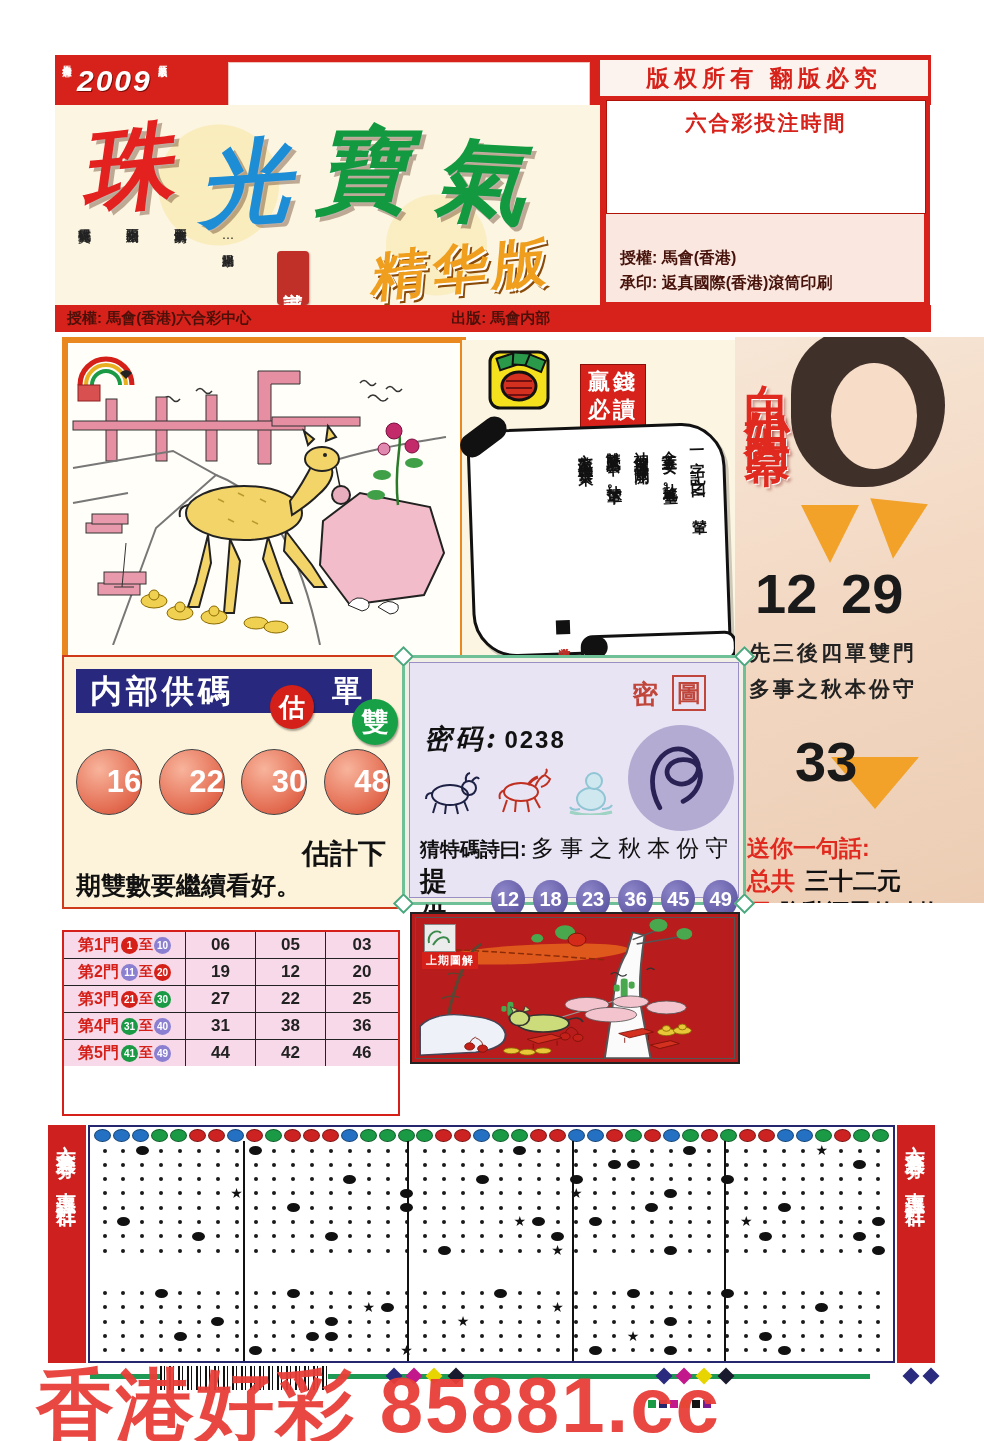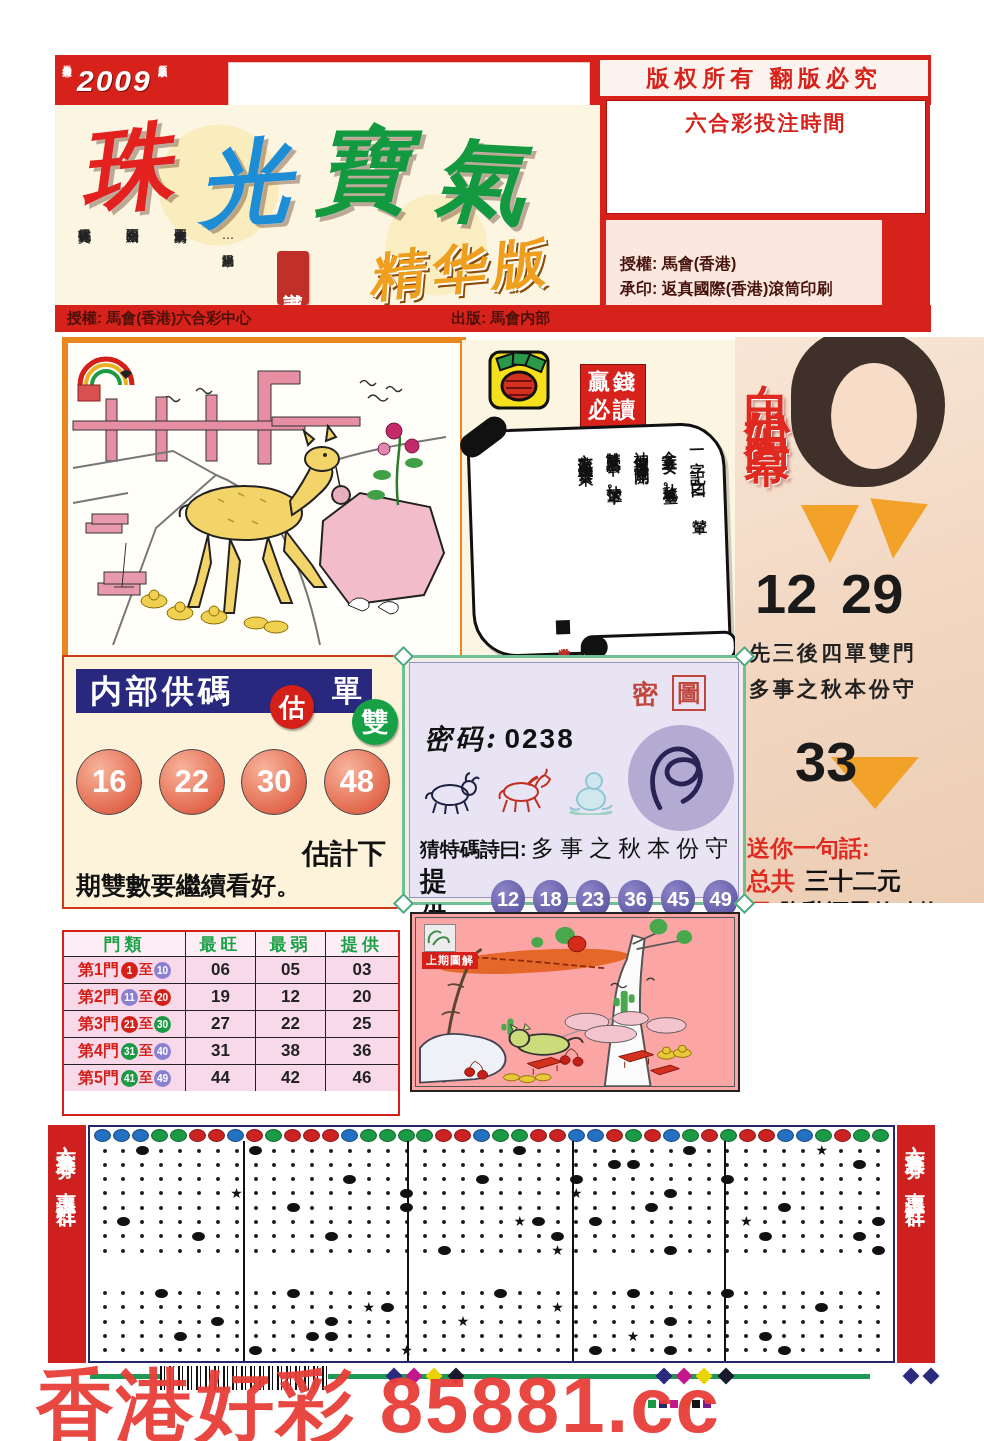--- a/index.html
+++ b/index.html
@@ -12,21 +12,21 @@
   #logo{left:60px;top:58px;height:46px;display:flex;align-items:center;gap:4px;}
   .logo-side{writing-mode:vertical-rl;text-orientation:upright;font-size:9px;font-weight:bold;color:#fff;letter-spacing:1px;height:46px;}
   #logo-year{font-size:30px;font-weight:bold;font-style:italic;color:#fff;letter-spacing:2px;
              text-shadow:1px 1px 0 #7a0b06;}
   #blank-box{left:228px;top:62px;width:360px;height:42px;background:#fff;border:1px solid #f0c5bd;}
   #copyright{left:600px;top:60px;width:328px;height:36px;background:#fdf3ee;color:#d6221a;
              font-size:23px;font-weight:bold;letter-spacing:5px;text-align:center;line-height:36px;}
   #hdr-right-red{left:600px;top:96px;width:330px;height:210px;background:#d6221a;}
   #bet-box{left:606px;top:100px;width:318px;height:112px;background:#fff;border:1px solid #b01208;}
   #bet-title{margin-top:8px;text-align:center;color:#d6221a;font-size:21px;font-weight:bold;letter-spacing:2px;}
-  #auth-area{left:606px;top:220px;width:276px;height:88px;background:#f9e7e0;}
+  #auth-area{left:606px;top:214px;width:318px;height:88px;background:#f9e7e0;}
   .auth-line{margin:4px 0 0 14px;font-size:16px;font-weight:bold;color:#46120a;}
   #auth-area .auth-line:first-child{margin-top:34px;}
 
   
   #masthead{left:55px;top:105px;width:545px;height:200px;background:#fcf5e2;
     background-image:radial-gradient(circle at 30% 40%,rgba(245,220,120,.35) 0 60px,transparent 61px),
                      radial-gradient(circle at 70% 70%,rgba(245,220,120,.3) 0 50px,transparent 51px);}
   #title-chars{position:absolute;left:12px;top:2px;display:flex;}
   .tchar{font-size:92px;font-weight:bold;font-style:italic;width:118px;text-align:center;
          text-shadow:4px 4px 0 rgba(70,25,0,.35),1px 1px 0 #fff;}
@@ -110,35 +110,35 @@
   #tag-dan{position:absolute;right:10px;top:0;font-size:30px;letter-spacing:0;}
   #tag-gu{position:absolute;left:206px;top:28px;width:44px;height:44px;border-radius:50%;background:#d42018;
           color:#fff;font-size:26px;font-weight:bold;text-align:center;line-height:44px;z-index:2;
           box-shadow:1px 2px 2px rgba(0,0,0,.35);}
   #tag-shuang{position:absolute;left:288px;top:42px;width:46px;height:46px;border-radius:50%;background:#17a045;
           color:#fff;font-size:27px;font-weight:bold;text-align:center;line-height:46px;z-index:2;
           box-shadow:1px 2px 2px rgba(0,0,0,.35);}
   #supply-balls{position:absolute;left:4px;top:92px;width:330px;display:flex;justify-content:space-around;}
   .ballS{width:64px;height:64px;border-radius:50%;border:1px solid #444;
          background:radial-gradient(circle at 35% 30%,#f8b49c,#e2694e 70%,#c84e38 100%);
-         color:#fff;font-size:31px;font-weight:bold;text-align:center;line-height:64px;}
+         color:#fff;font-size:31px;font-weight:bold;text-align:right;line-height:64px;}
   #estimate{position:absolute;right:16px;top:178px;font-size:28px;font-weight:bold;color:#111;}
   #supply-note{position:absolute;left:12px;top:212px;font-size:25px;font-weight:bold;color:#111;}
 
   
   #secret-frame{left:402px;top:655px;width:344px;height:250px;background:#f2efe6;border:3px solid #6fbf97;
                 box-sizing:border-box;padding:4px;}
   #secret-inner{position:relative;width:100%;height:100%;background:#e9e4f4;border:1px solid #9a8fc5;box-sizing:border-box;}
   .corner{position:absolute;width:11px;height:11px;background:#fff;border:2px solid #4aa87e;transform:rotate(45deg);z-index:3;}
   #secret-title{position:absolute;left:26px;top:16px;font-size:28px;font-weight:bold;letter-spacing:16px;color:#111;}
   #mi{position:absolute;left:222px;top:14px;color:#c0453a;font-size:26px;font-weight:bold;}
   #tu{position:absolute;left:262px;top:12px;color:#c0453a;font-size:24px;font-weight:bold;border:2px solid #c0453a;padding:0 3px;}
   #code-row{position:absolute;left:14px;top:58px;}
   #code-label{font-family:"DejaVu Serif",serif;font-size:27px;font-weight:bold;font-style:italic;letter-spacing:4px;}
-  #code-value{font-size:28px;font-weight:bold;letter-spacing:2px;}
+  #code-value{font-size:24px;font-weight:bold;letter-spacing:2px;}
   #animal-row{position:absolute;left:12px;top:102px;display:flex;gap:14px;align-items:flex-end;}
   #mystery-circle{position:absolute;left:218px;top:62px;width:106px;height:106px;border-radius:50%;background:#b3abd2;}
   #poem-row{position:absolute;left:10px;top:170px;white-space:nowrap;}
   #poem-label{font-size:20px;font-weight:bold;}
   #poem-text{font-family:"DejaVu Serif",serif;font-size:23px;letter-spacing:6px;}
   #provide-row{position:absolute;left:10px;top:200px;display:flex;align-items:center;gap:8px;}
   #provide-label{font-size:27px;font-weight:bold;letter-spacing:2px;}
   .ballP{width:38px;height:38px;border-radius:50%;
          background:radial-gradient(circle at 35% 30%,#8d86c8,#5f58a4 75%);
          color:#fff;font-size:20px;font-weight:bold;text-align:center;line-height:38px;}
@@ -153,21 +153,21 @@
   .cell.c0{width:122px;} .cell.c1{width:70px;} .cell.c2{width:70px;} .cell.c3{width:72px;border-right:none;}
   .trow{display:flex;height:26px;background:#f8d9e9;border-bottom:1px solid #222;}
   .trow:last-child{border-bottom:none;}
   .trow .val{font-size:17px;font-weight:bold;color:#222;}
   .rlabel{color:#d42018;font-weight:bold;font-size:16px;margin-right:2px;}
   .zhi{color:#d42018;font-weight:bold;font-size:14px;margin:0 1px;}
   .rball{display:inline-block;width:17px;height:17px;border-radius:50%;color:#fff;font-size:10px;
          font-weight:bold;line-height:17px;text-align:center;}
 
   
-  #last-box{left:410px;top:912px;width:330px;height:180px;border:2px solid #222;background:#fca5a5;box-sizing:border-box;padding:3px;}
+  #last-box{left:410px;top:912px;width:330px;height:152px;border:2px solid #222;background:#b91c1c;box-sizing:border-box;padding:3px;}
   #last-inner{position:relative;width:100%;height:100%;border:1px solid #555;box-sizing:border-box;}
   #stamp-icon{position:absolute;left:8px;top:6px;width:30px;height:26px;background:#ececec;border:1px solid #888;z-index:2;}
   #last-badge{position:absolute;left:6px;top:34px;background:#d42018;color:#fff;font-size:11px;font-weight:bold;
               padding:1px 4px;z-index:2;letter-spacing:1px;}
 
   
   #ticket{left:48px;top:1125px;width:887px;height:238px;}
   .band{position:absolute;top:0;width:38px;height:238px;background:#cf2020;display:flex;justify-content:center;}
   #band-left{left:0;} #band-right{left:849px;}
   .band-text{writing-mode:vertical-rl;text-orientation:upright;color:#fff;font-size:20px;font-weight:bold;
@@ -440,26 +440,20 @@
           <div class="ballP">18</div>
           <div class="ballP">23</div>
           <div class="ballP">36</div>
           <div class="ballP">45</div>
           <div class="ballP">49</div>
         </div>
     </div>
   </div>
 
   <div class="abs" id="table-box">
-    <div class="thead">
-      <div class="cell c0">門類</div>
-      <div class="cell c1">最旺</div>
-      <div class="cell c2">最弱</div>
-      <div class="cell c3">提供</div>
-    </div>
     <div id="table-body">
         <div class="trow">
           <div class="cell c0">
             <span class="rlabel">第1門</span>
             <span class="rball" style="background: rgb(212, 32, 24);">1</span>
             <span class="zhi">至</span>
             <span class="rball" style="background: rgb(138, 127, 208);">10</span>
           </div>
           <div class="cell c1 val">06</div>
           <div class="cell c2 val">05</div>

